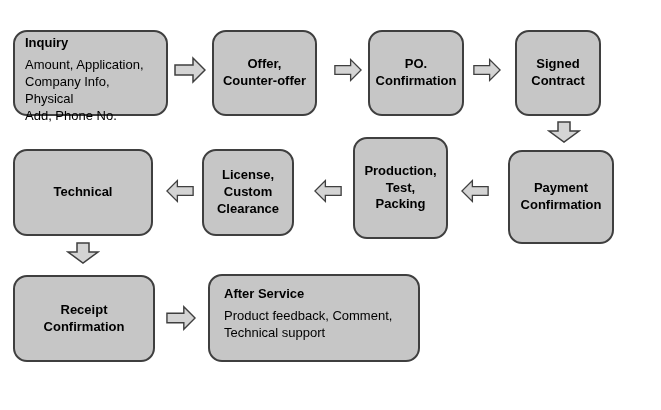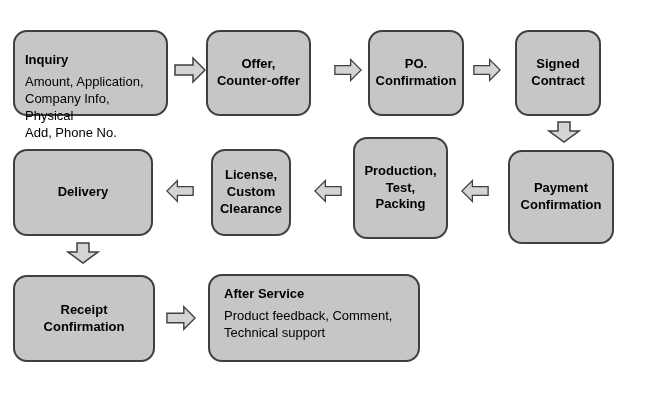--- a/index.html
+++ b/index.html
@@ -22,21 +22,21 @@
   .node-center {
     display: flex;
     align-items: center;
     justify-content: center;
     text-align: center;
     font-weight: bold;
     font-size: 13px;
     line-height: 1.3;
   }
   .node-center .label { white-space: pre-line; }
-  .node-detail { padding: 20px 10px; }
+  .node-detail { padding: 3px 10px; }
   .node-title { font-weight: bold; font-size: 13px; margin-bottom: 7px; }
   .node-body { font-size: 13px; line-height: 1.3; white-space: pre-line; }
   .arrow { position: absolute; }
   .arrow svg { display: block; width: 100%; height: 100%; }
   .arrow path {
     fill: var(--arrow-fill, #d4d4d4);
     stroke: var(--arrow-border, #3f3f3f);
     stroke-width: 1.5;
     stroke-linejoin: miter;
   }
@@ -52,21 +52,21 @@
 Company Info, Physical
 Add, Phone No.</div>
   </div>
 
   <div class="arrow" style="left:174px; top:56px; width:32px; height:28px;">
     <svg viewBox="0 0 32 28" aria-hidden="true">
         <path d="M1 9 H19 V2 L31 14 L19 26 V19 H1 Z"></path>
       </svg>
   </div>
 
-  <div class="node node-center" style="left:206px; top:30px; width:105px; height:86px;">
+  <div class="node node-center" style="left:212px; top:30px; width:105px; height:86px;">
     <span class="label">Offer,
 Counter-offer</span>
   </div>
 
   <div class="arrow" style="left:334px; top:57px; width:28px; height:26px;">
     <svg viewBox="0 0 32 28" aria-hidden="true">
         <path d="M1 9 H19 V2 L31 14 L19 26 V19 H1 Z"></path>
       </svg>
   </div>
 
@@ -108,34 +108,34 @@
 Test,
 Packing</span>
   </div>
 
   <div class="arrow" style="left:314px; top:178px; width:28px; height:26px;">
     <svg viewBox="0 0 32 28" aria-hidden="true">
         <path d="M31 9 H13 V2 L1 14 L13 26 V19 H31 Z"></path>
       </svg>
   </div>
 
-  <div class="node node-center" style="left:211px; top:149px; width:80px; height:87px;">
+  <div class="node node-center" style="left:202px; top:149px; width:92px; height:87px;">
     <span class="label">License,
 Custom
 Clearance</span>
   </div>
 
   <div class="arrow" style="left:166px; top:178px; width:28px; height:26px;">
     <svg viewBox="0 0 32 28" aria-hidden="true">
         <path d="M31 9 H13 V2 L1 14 L13 26 V19 H31 Z"></path>
       </svg>
   </div>
 
   <div class="node node-center" style="left:13px; top:149px; width:140px; height:87px;">
-    <span class="label">Delivery</span>
+    <span class="label">Technical</span>
   </div>
 
   <div class="arrow" style="left:66px; top:242px; width:34px; height:22px;">
     <svg viewBox="0 0 34 22" aria-hidden="true">
         <path d="M11 1 H23 V10 H32 L17 21 L2 10 H11 Z"></path>
       </svg>
   </div>
 
   <div class="node node-center" style="left:13px; top:275px; width:142px; height:87px;text-align:center;">
     <span class="label">Receipt

